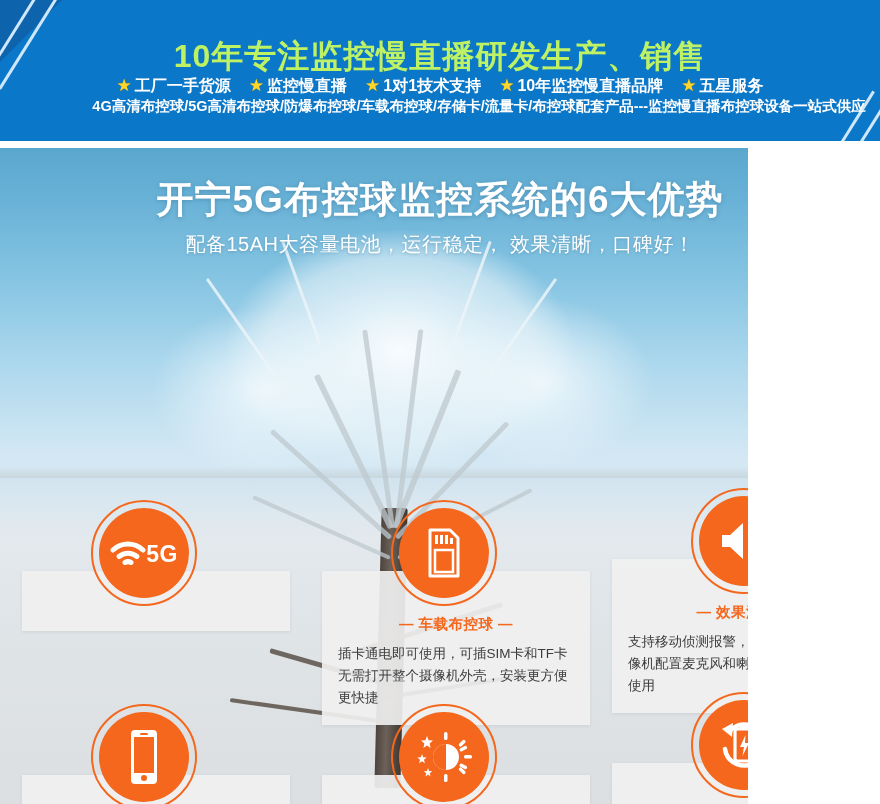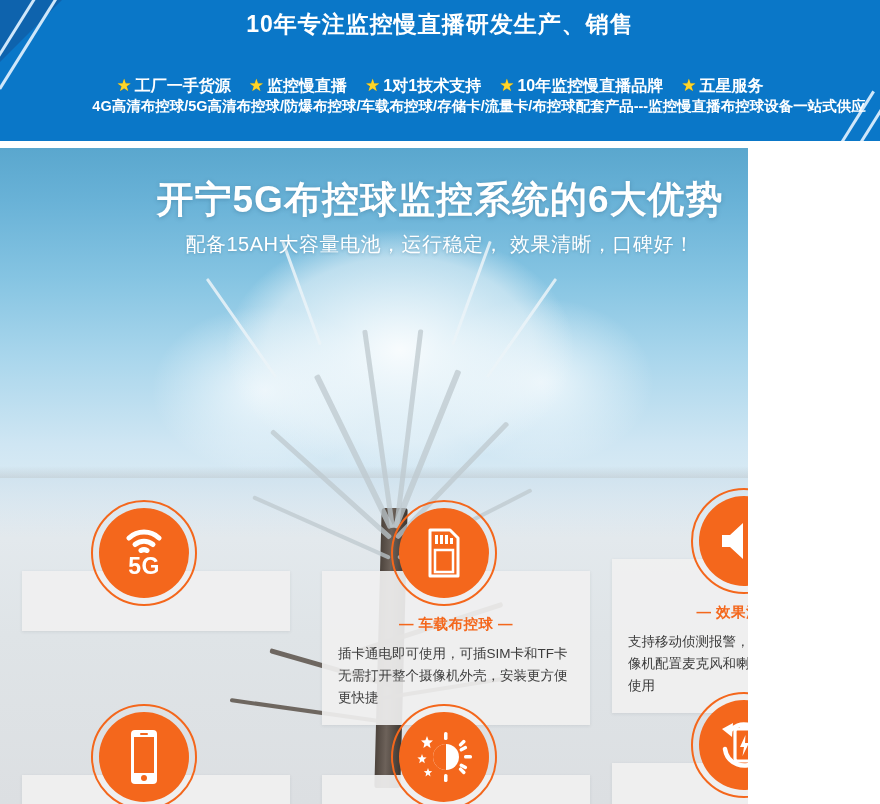--- a/index.html
+++ b/index.html
@@ -22,22 +22,22 @@
     border-left:62px solid #0e63ad;
     border-bottom:62px solid transparent;
   }
   .slash{position:absolute;background:#cfe7fa;transform-origin:center;}
   .slash-l1{left:6px;top:-18px;width:3px;height:120px;transform:rotate(32deg);}
   .slash-l2{left:30px;top:-22px;width:3px;height:120px;transform:rotate(32deg);}
   .slash-r1{right:8px;bottom:-46px;width:3px;height:120px;transform:rotate(32deg);}
   .slash-r2{right:34px;bottom:-52px;width:3px;height:110px;transform:rotate(32deg);}
 
   .banner-title{
-    position:absolute;left:0;top:9px;width:880px;text-align:center;
-    color:#ffffff;font-size:23px;font-weight:bold;letter-spacing:1px;
+    position:absolute;left:0;top:35px;width:880px;text-align:center;
+    color:#bef264;font-size:32px;font-weight:bold;letter-spacing:1px;
     white-space:nowrap;
   }
   .banner-stars{
     position:absolute;left:0;top:63px;width:880px;text-align:center;
     color:#ffffff;font-size:16px;font-weight:bold;white-space:nowrap;
   }
   .banner-stars .sitem{display:inline-block;margin:12px 9px;}
   .star-glyph{color:#ffd629;font-size:17px;margin-right:3px;
     text-shadow:0 0 1px #b58a00;}
   .banner-sub{
@@ -123,21 +123,21 @@
   }
   .card-desc{
     color:#3c3c3c;font-size:13.5px;line-height:22px;text-align:left;
     margin:0;
   }
   .icon-circle{
     position:absolute;width:90px;height:90px;border-radius:50%;
     background:#f4671c;
     box-shadow:0 0 0 4px rgba(255,255,255,0), 0 0 0 5px #f4671c;
     display:flex;align-items:center;justify-content:center;
-    flex-direction:column;
+    flex-direction:row;
   }
   .icon-ring{
     position:absolute;width:102px;height:102px;border-radius:50%;
     border:2px solid #f4671c;
   }
   .icon-wrap{position:absolute;width:106px;height:106px;}
   .icon-wrap .icon-circle{left:8px;top:8px;box-shadow:none;}
   .icon-wrap .icon-ring{left:0;top:0;}
 
   .ic-5g-text{color:#fff;font-size:23px;font-weight:bold;line-height:1;margin-top:2px;letter-spacing:.5px;}

